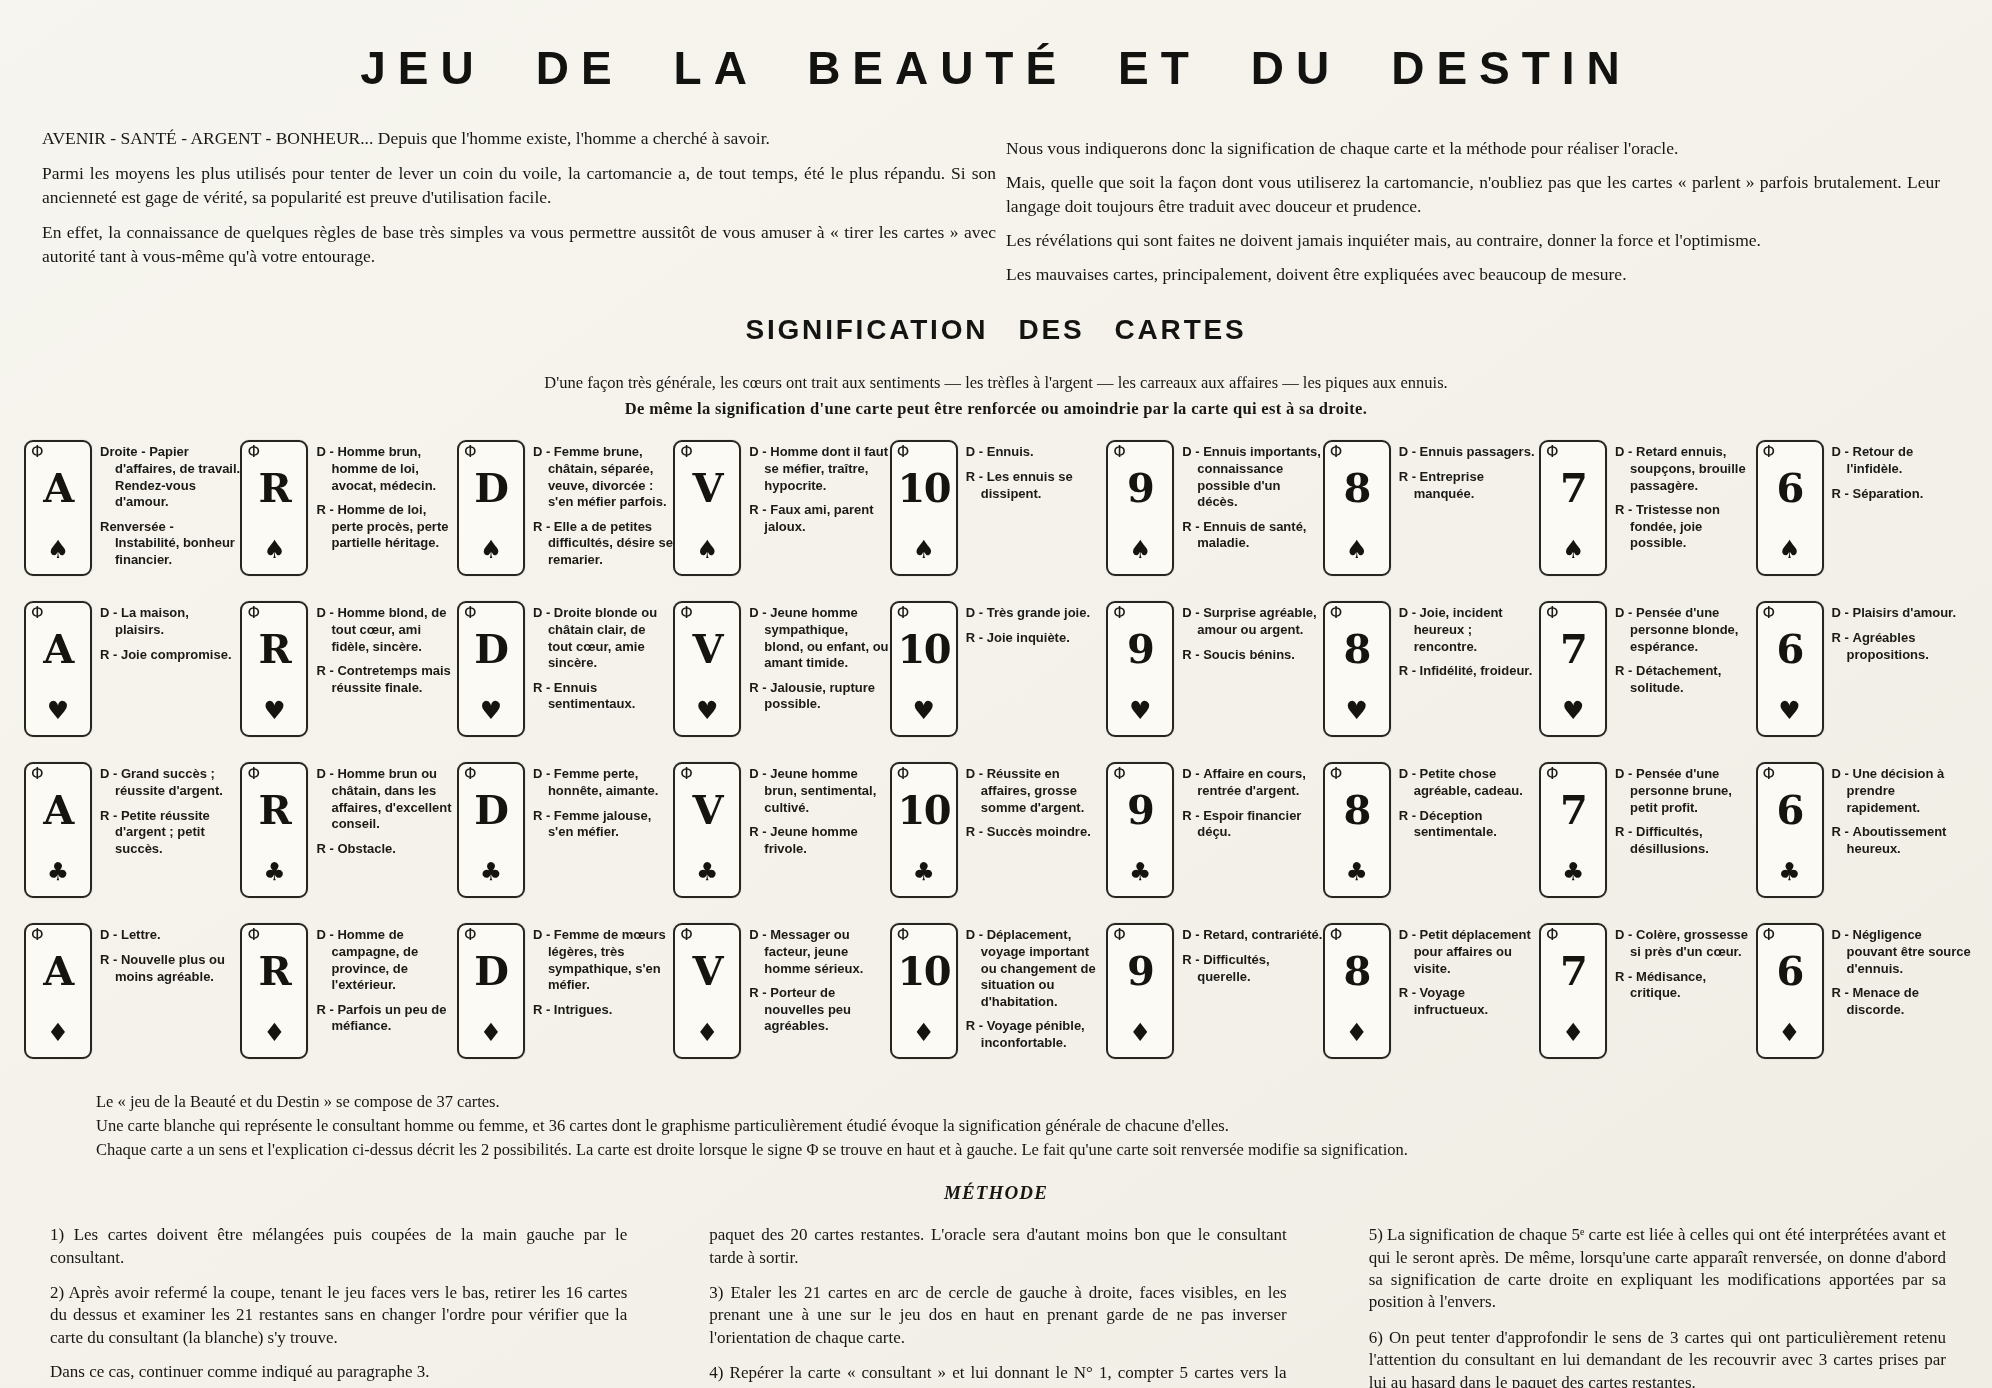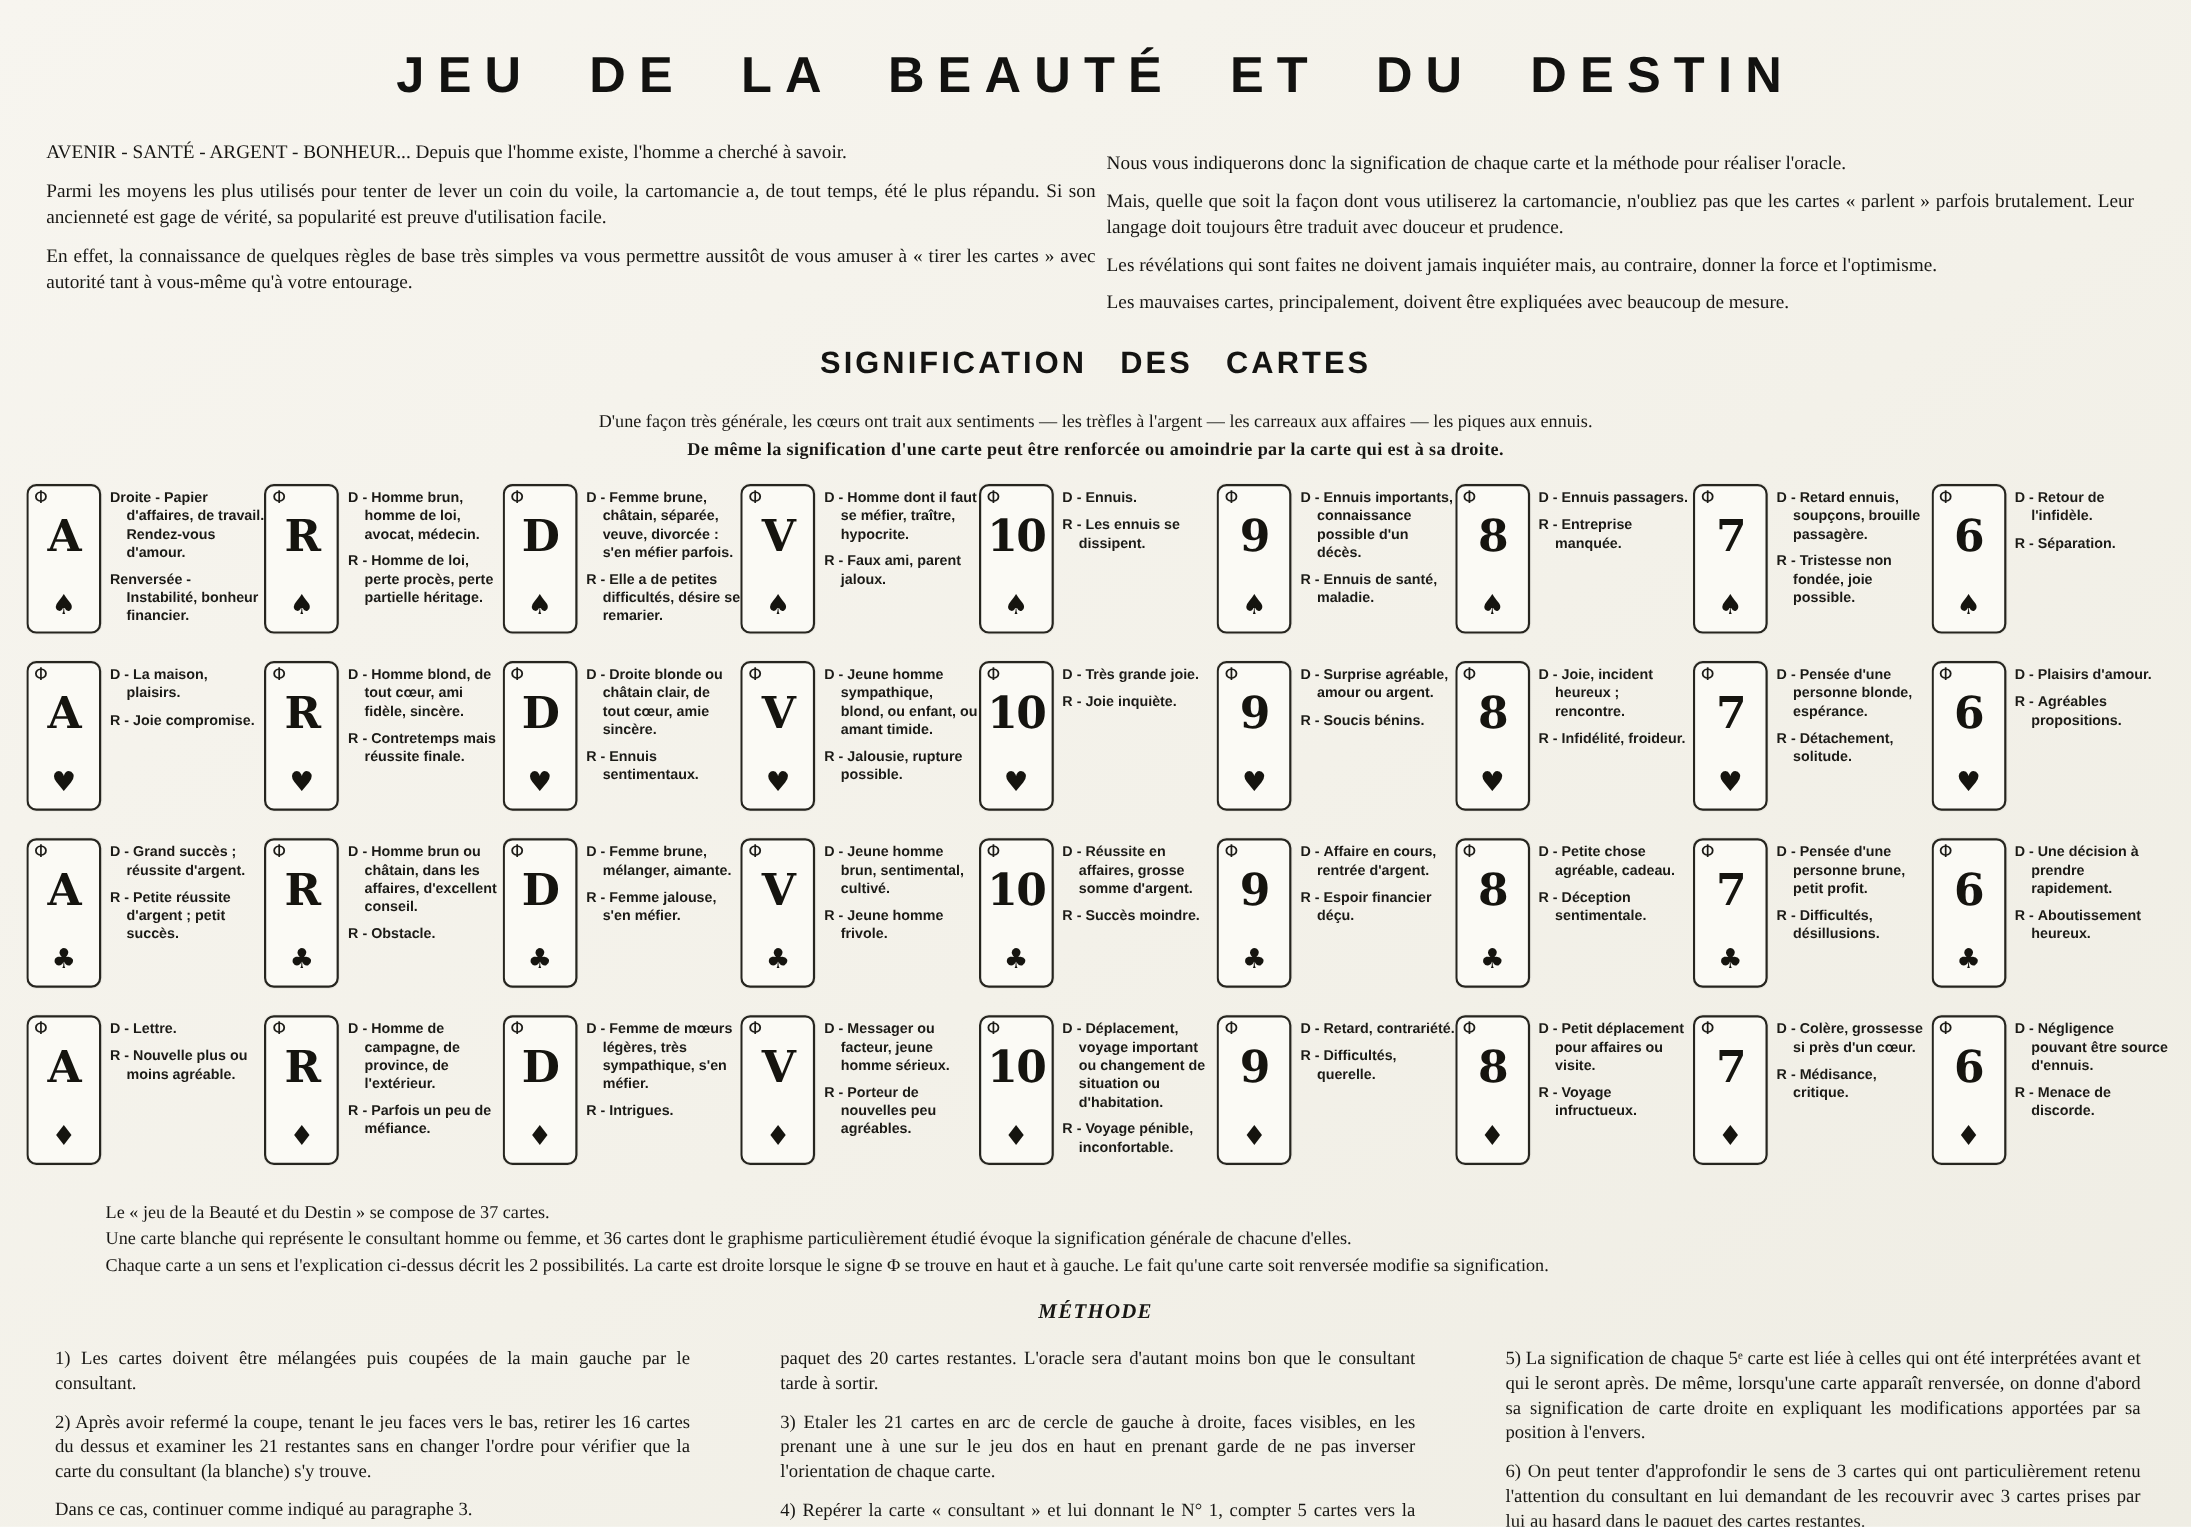--- a/index.html
+++ b/index.html
@@ -381,21 +381,21 @@
           <p><b class="ml">R</b><span class="mt">Obstacle.</span></p>
         </div>
       </div>
       <div class="card-cell">
         <div class="card">
           <span class="phi">Φ</span>
           <span class="cv">D</span>
           <span class="cs">♣</span>
         </div>
         <div class="meaning">
-          <p><b class="ml">D</b><span class="mt">Femme brune, mélanger, aimante.</span></p>
+          <p><b class="ml">D</b><span class="mt">Femme perte, honnête, aimante.</span></p>
           <p><b class="ml">R</b><span class="mt">Femme jalouse, s'en méfier.</span></p>
         </div>
       </div>
       <div class="card-cell">
         <div class="card">
           <span class="phi">Φ</span>
           <span class="cv">V</span>
           <span class="cs">♣</span>
         </div>
         <div class="meaning">

